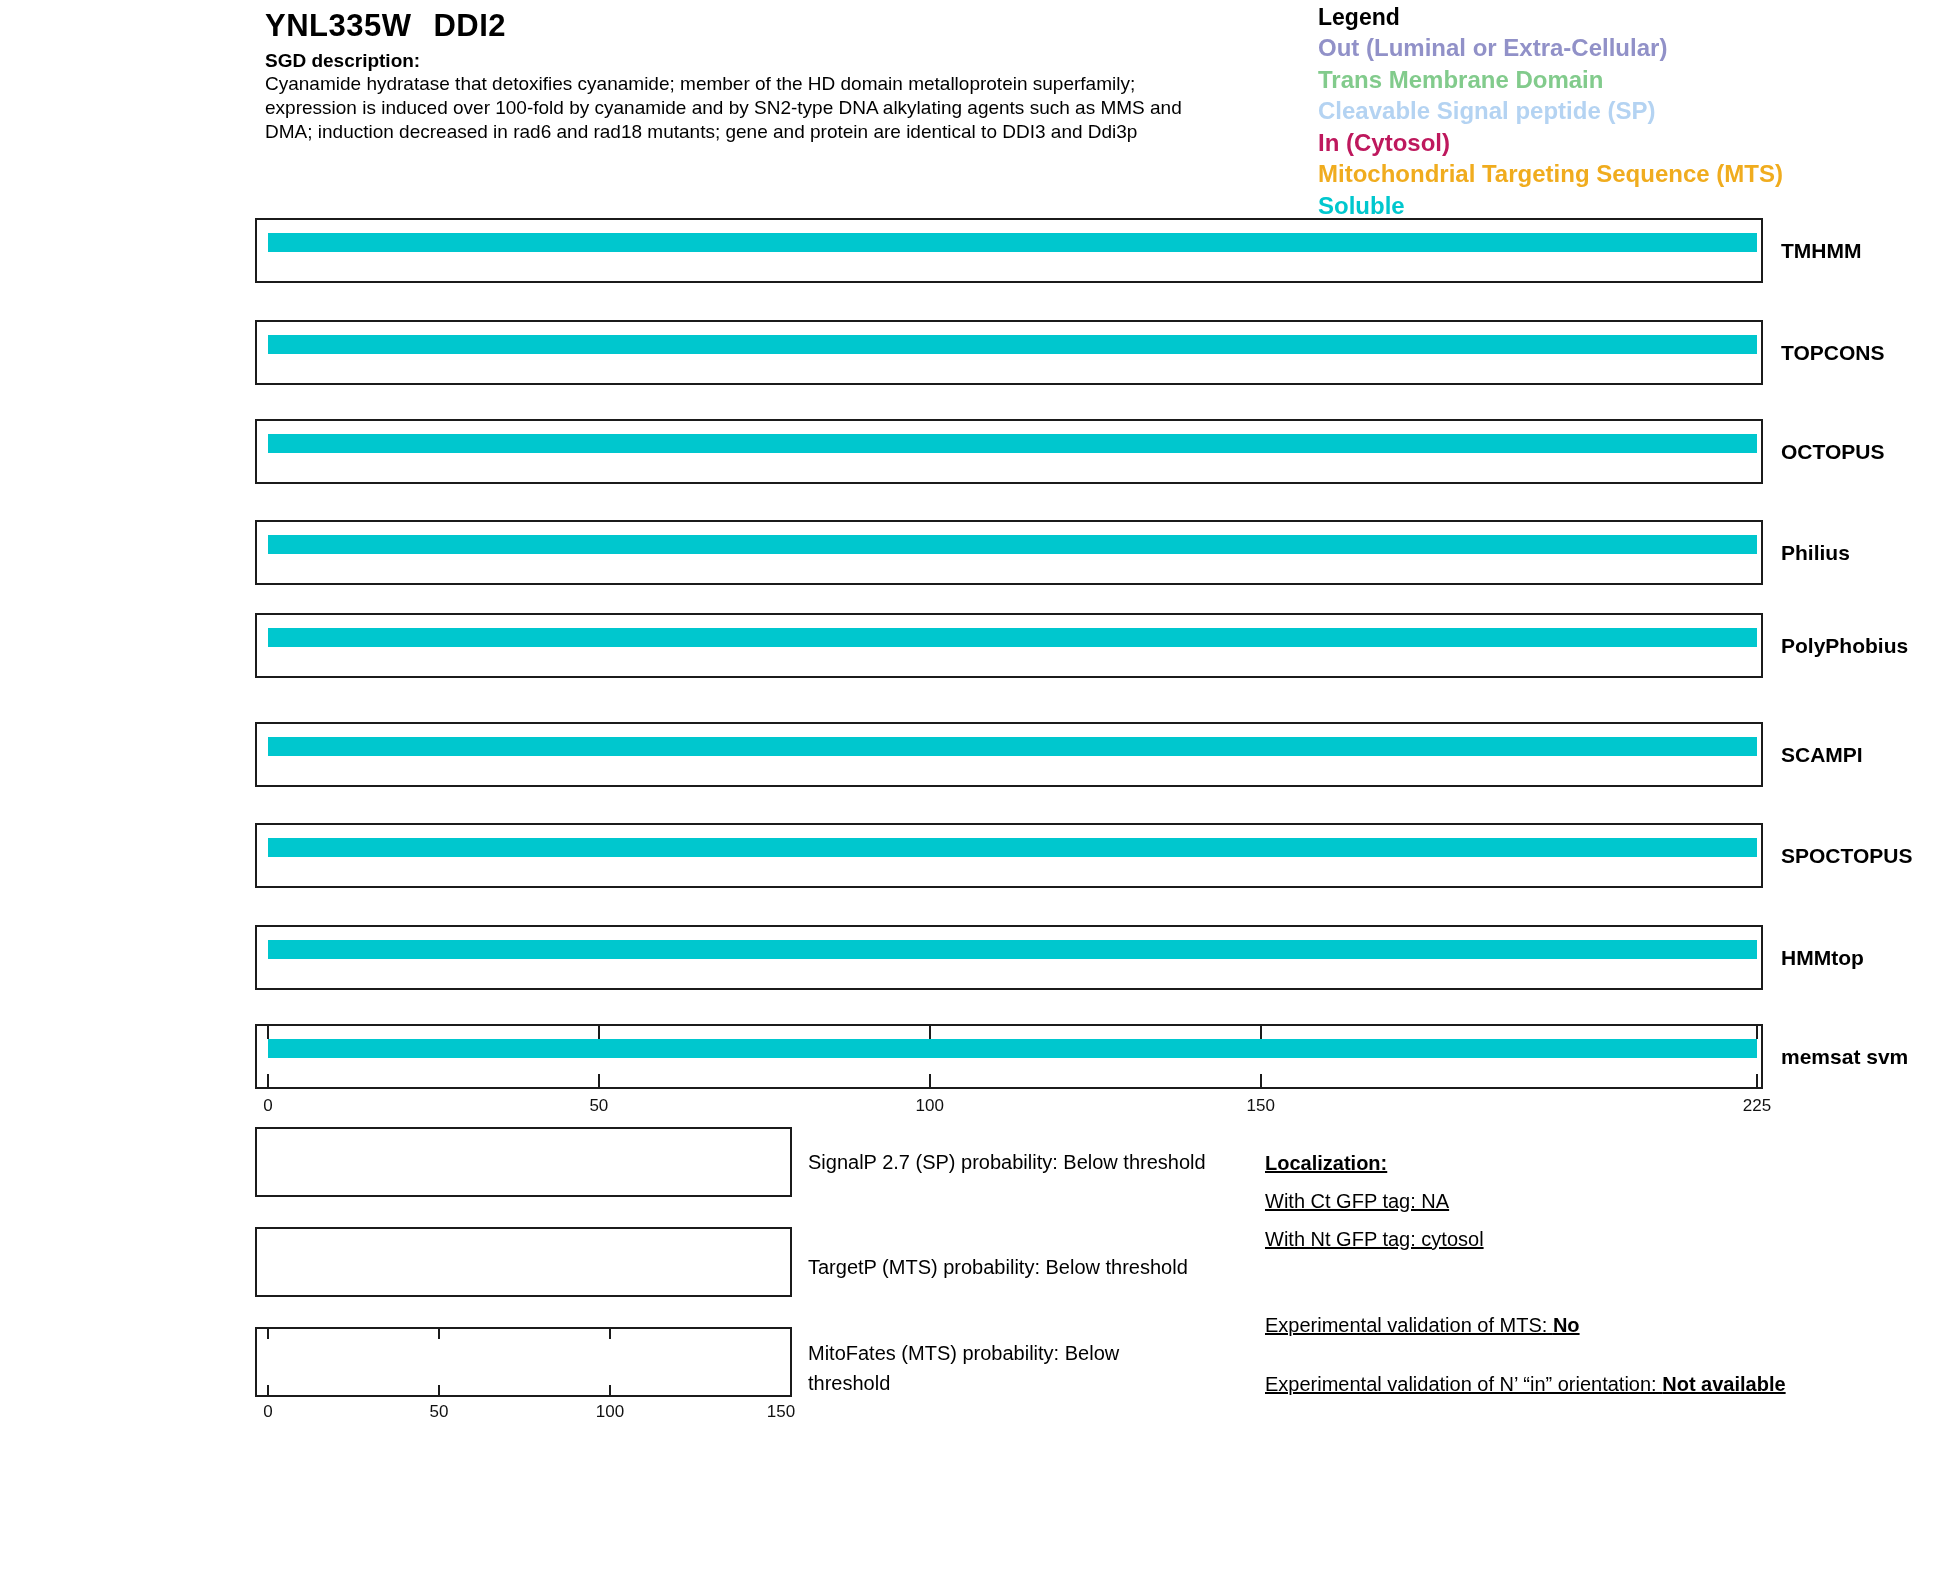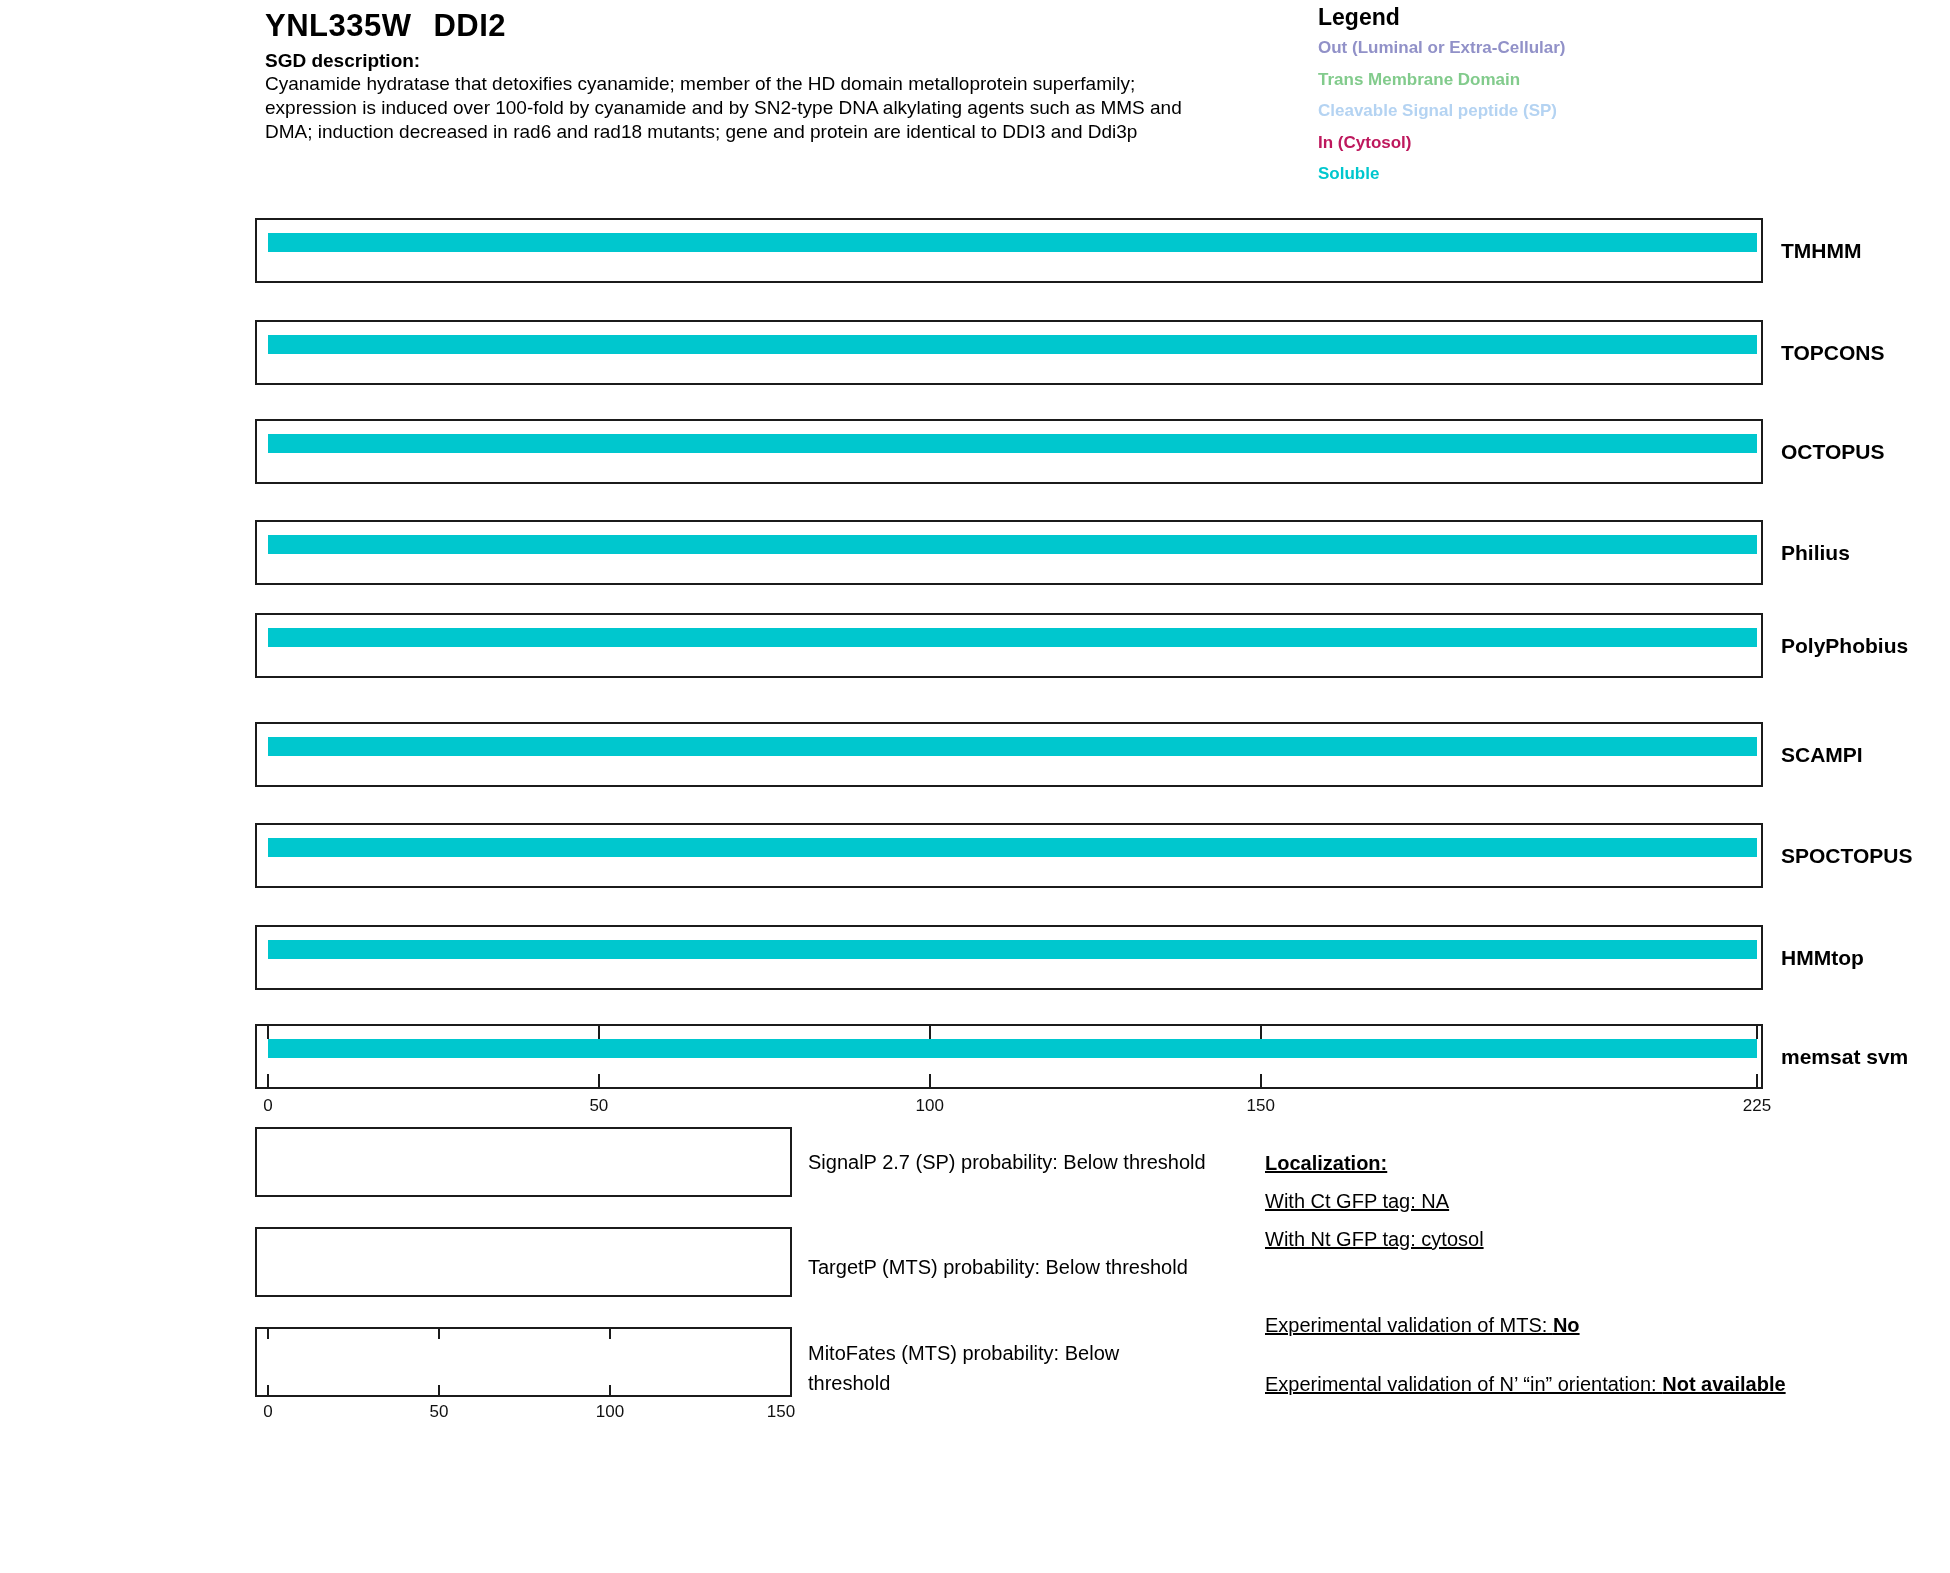--- a/index.html
+++ b/index.html
@@ -9,21 +9,21 @@
   }
   
   .hdr{position:absolute;left:265px;top:8px;}
   .title{font-size:31px;font-weight:bold;letter-spacing:.5px;}
   .title .gene-name{margin-left:22px;}
   .sgd-label{font-size:19px;font-weight:bold;margin-top:6px;}
   .desc-line{font-size:19px;line-height:24px;white-space:nowrap;}
   
   .legend{position:absolute;left:1318px;top:2px;}
   .legend-title{font-size:23px;font-weight:bold;line-height:30px;}
-  .legend-item{font-size:17px;font-weight:bold;line-height:31.5px;white-space:nowrap;}
+  .legend-item{font-size:24px;font-weight:bold;line-height:31.5px;white-space:nowrap;}
   
   .pred-row{position:absolute;left:255px;width:1695px;height:65px;}
   .box{position:absolute;box-sizing:border-box;border:2px solid #1b1b1b;background:#fff;}
   .pred-row .box{left:0;top:0;width:1508px;height:65px;}
   .seg{position:absolute;top:13px;height:19px;}
   .pred-label{position:absolute;left:1526px;top:50%;transform:translateY(-50%);
     font-size:21px;font-weight:bold;white-space:nowrap;}
   .tick{position:absolute;width:2px;background:#1b1b1b;}
   .tick.t{top:0;height:13px;}
   .tick.b{bottom:0;height:13px;}
@@ -51,20 +51,21 @@
     <div class="desc-line">DMA; induction decreased in rad6 and rad18 mutants; gene and protein are identical to DDI3 and Ddi3p</div>
   </div>
 </div>
 
 <div class="legend">
   <div class="legend-title">Legend</div>
   <div class="legend-item" style="color: rgb(145, 145, 200);">Out (Luminal or Extra-Cellular)</div>
   <div class="legend-item" style="color: rgb(130, 203, 140);">Trans Membrane Domain</div>
   <div class="legend-item" style="color: rgb(180, 211, 242);">Cleavable Signal peptide (SP)</div>
   <div class="legend-item" style="color: #be185d;">In (Cytosol)</div>
+  <div class="legend-item" style="color: rgb(240, 172, 30);">Mitochondrial Targeting Sequence (MTS)</div>
   <div class="legend-item" style="color: rgb(0, 199, 206);">Soluble</div>
 </div>
 
 <div class="pred-row" style="top:218px">
   <div class="box">
       <div class="seg" style="left: 11px; width: 1489px; background: rgb(0, 199, 206);"></div>
     </div>
   <div class="pred-label">TMHMM</div>
 </div>
 <div class="pred-row" style="top:320px">

